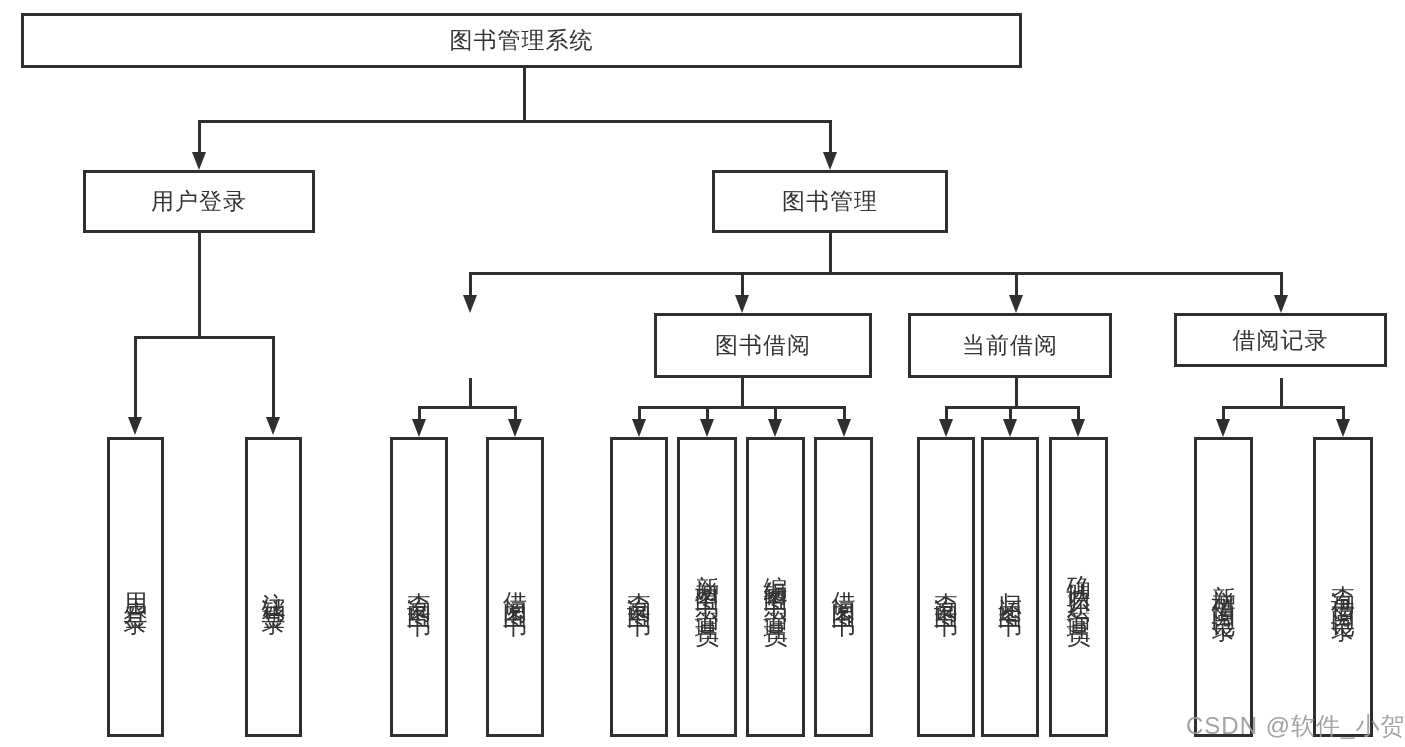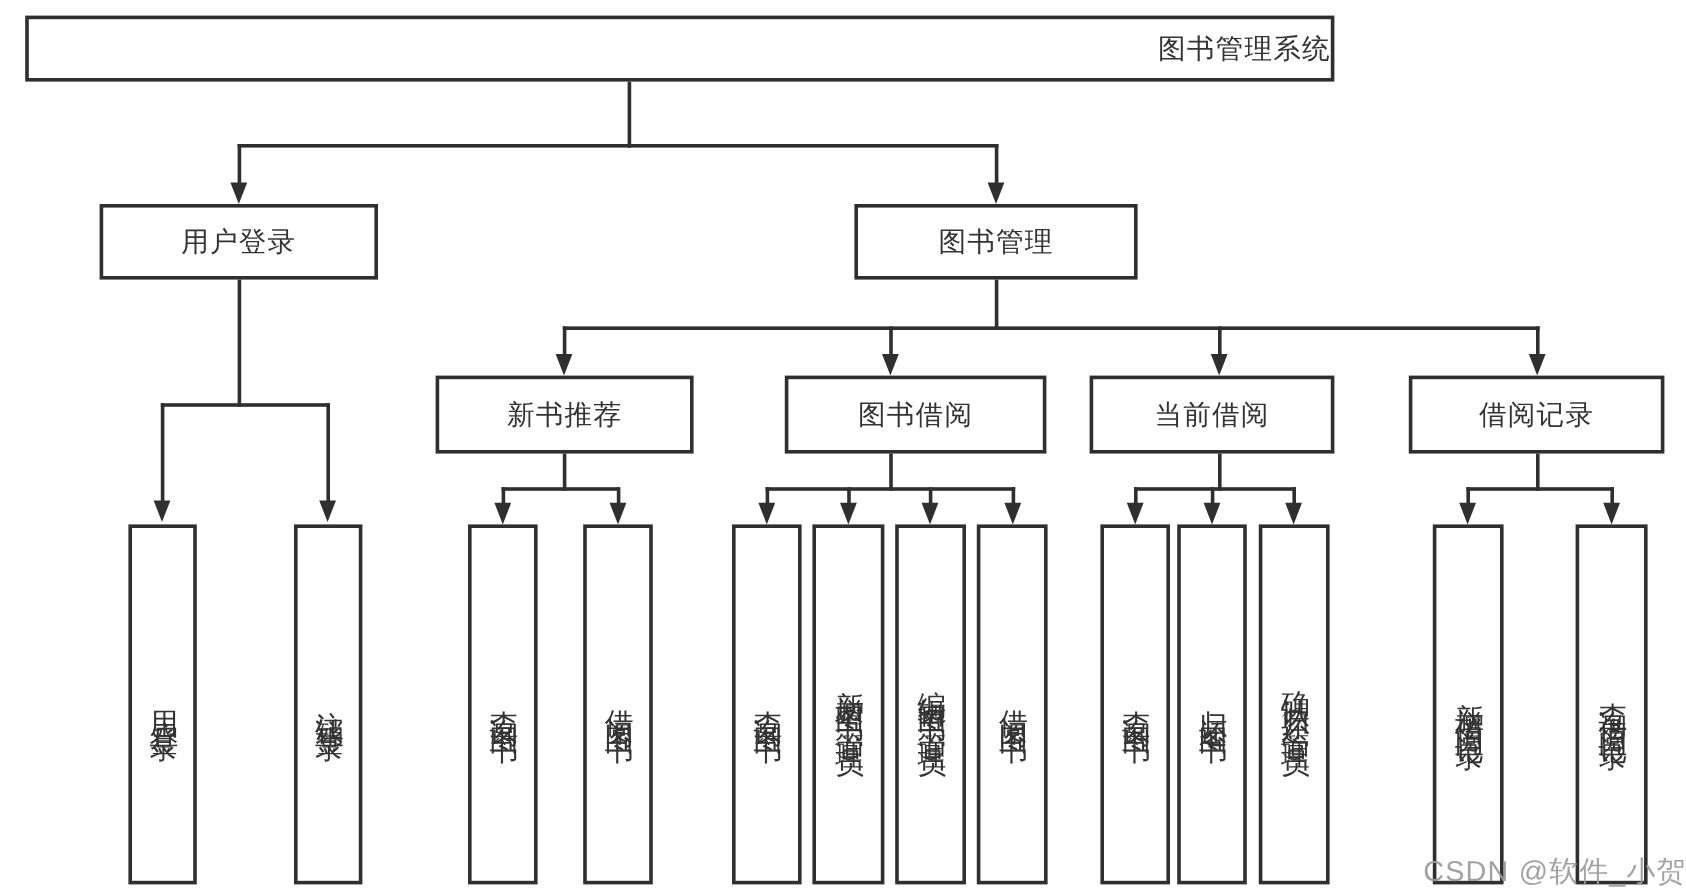--- a/index.html
+++ b/index.html
@@ -75,21 +75,21 @@
     letter-spacing: 1px;
     white-space: nowrap;
     z-index: 5;
   }
 </style>
 </head>
 <body>
 
 <div id="canvas">
 
-  <div class="node" style="left:21px; top:13px; width:1091px; height:55px;justify-content:flex-end;">
+  <div class="node" style="left:21px; top:13px; width:1001px; height:55px;">
     <span>图书管理系统</span>
   </div>
 
   <div class="vline" style="left:523px; top:68px; height:55px;"></div>
   <div class="hline" style="left:198px; top:120px; width:634px;"></div>
   <div class="vline" style="left:198px; top:120px; height:33px;"></div>
   <div class="arrow" style="left:192px; top:152px;"></div>
   <div class="vline" style="left:829px; top:120px; height:33px;"></div>
   <div class="arrow" style="left:823px; top:152px;"></div>
 
@@ -111,30 +111,27 @@
   <div class="hline" style="left:469px; top:272px; width:814px;"></div>
   <div class="vline" style="left:469px; top:272px; height:24px;"></div>
   <div class="arrow" style="left:463px; top:295px;"></div>
   <div class="vline" style="left:741px; top:272px; height:24px;"></div>
   <div class="arrow" style="left:735px; top:295px;"></div>
   <div class="vline" style="left:1015px; top:272px; height:24px;"></div>
   <div class="arrow" style="left:1009px; top:295px;"></div>
   <div class="vline" style="left:1280px; top:272px; height:24px;"></div>
   <div class="arrow" style="left:1274px; top:295px;"></div>
 
-  <div class="node" style="left:363px; top:313px; width:215px; height:65px;">
-    <span>新书推荐</span>
-  </div>
   <div class="node" style="left:654px; top:313px; width:218px; height:65px;">
     <span>图书借阅</span>
   </div>
   <div class="node" style="left:908px; top:313px; width:204px; height:65px;">
     <span>当前借阅</span>
   </div>
-  <div class="node" style="left:1174px; top:313px; width:213px; height:65px;">
+  <div class="node" style="left:1174px; top:313px; width:213px; height:54px;">
     <span>借阅记录</span>
   </div>
 
   <div class="vline" style="left:469px; top:378px; height:31px;"></div>
   <div class="hline" style="left:418px; top:406px; width:98px;"></div>
   <div class="vline" style="left:418px; top:406px; height:14px;"></div>
   <div class="arrow" style="left:412px; top:419px;"></div>
   <div class="vline" style="left:514px; top:406px; height:14px;"></div>
   <div class="arrow" style="left:508px; top:419px;"></div>
 

